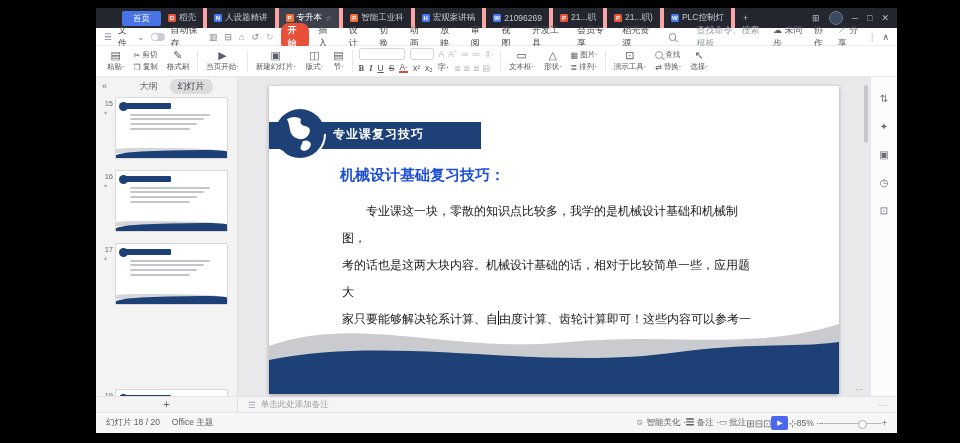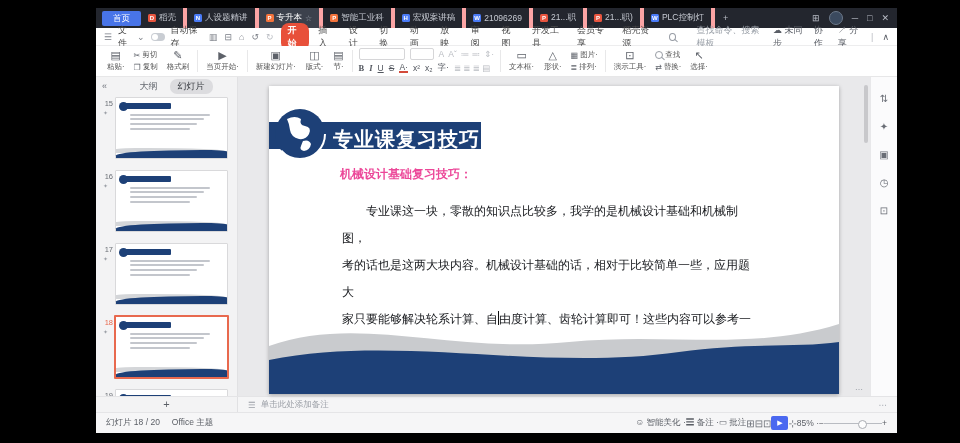--- a/index.html
+++ b/index.html
@@ -71,24 +71,24 @@
   .t-globe{position:absolute;left:3%;top:6%;width:9px;height:9px;border-radius:50%;background:#1d4077;}
   .t-line{position:absolute;left:13%;height:2px;background:#c3c6cc;border-radius:1px;}
   .t-wave{position:absolute;bottom:0;left:0;right:0;height:8px;background:#1d4077;
     border-radius:100% 30% 0 0/90% 25% 0 0;}
   .t-wave2{position:absolute;bottom:5px;left:0;right:0;height:5px;background:#d4d6d9;
     border-radius:40% 100% 0 0/30% 100% 0 0;}
   .canvas{flex:1;background:#e9e9eb;position:relative;min-width:0;}
   .slide{position:absolute;left:31px;top:9px;width:570px;height:308px;background:#fff;
     box-shadow:0 1px 4px rgba(0,0,0,.3);overflow:hidden;}
   .banner{position:absolute;left:0;top:36px;width:212px;height:27px;background:#1d4077;}
-  .banner-t{position:absolute;left:64px;top:40px;color:#fff;font-weight:bold;font-size:20px;
+  .banner-t{position:absolute;left:64px;top:40px;color:#fff;font-weight:bold;font-size:12px;
     letter-spacing:1px;}
   .globe{position:absolute;left:4px;top:21px;}
-  .subtitle{position:absolute;left:71px;top:80px;font-size:12px;font-weight:bold;color:#ec4899;}
+  .subtitle{position:absolute;left:71px;top:80px;font-size:15px;font-weight:bold;color:#1d4ed8;}
   .bodytext{position:absolute;left:73px;top:112px;width:412px;font-family:"Liberation Serif",serif;
     font-size:12px;line-height:27px;color:#16181c;}
   .bodytext .indent{text-indent:2em;}
   .caret{display:inline-block;width:1px;height:14px;background:#111;vertical-align:-2px;}
   .waves{position:absolute;bottom:0;left:0;}
   .vscroll{position:absolute;right:2px;top:8px;width:4px;height:58px;background:#c8c8cb;border-radius:2px;}
   .hmore{position:absolute;right:6px;bottom:2px;color:#9a9ea6;font-size:8px;letter-spacing:1px;}
   .rightstrip{width:26px;flex:0 0 26px;background:#fbfbfc;border-left:1px solid #e8e8ea;
     display:flex;flex-direction:column;align-items:center;padding-top:16px;gap:17px;
     color:#6a6e76;font-size:10px;}
@@ -107,21 +107,21 @@
   .zslider{width:58px;height:1px;background:#b9bcc2;position:relative;display:inline-block;}
   .zslider .knob{position:absolute;left:58%;top:-3px;width:7px;height:7px;border-radius:50%;
     background:#fdfdfd;border:1px solid #a9acb2;}
 </style>
 </head>
 <body>
 
 <div class="window">
 
   <div class="tabbar">
-    <div id="doc-tabs" style="display:flex;align-items:center;height:20px;">
+    <div id="doc-tabs" style="display:flex;align-items:center;height:20px;padding-left:20px;">
         <div class="hometab">首页</div>
         <div class="doctab">
           <span class="ficon" style="background: rgb(232, 85, 63);">D</span>
           <span>稻壳</span>
         </div>
         <div class="doctab">
           <span class="ficon" style="background: rgb(74, 123, 247);">N</span>
           <span>人设题精讲</span>
         </div>
         <div class="doctab active">
@@ -345,32 +345,20 @@
             <span class="tstar">✦</span>
             <div class="t-globe"></div>
             <div class="t-banner"></div>
             <div class="t-line" style="top: 26%; width: 72%;"></div>
             <div class="t-line" style="top: 34%; width: 66%;"></div>
             <div class="t-line" style="top: 42%; width: 60%;"></div>
             <div class="t-line" style="top: 50%; width: 54%;"></div>
             <div class="t-wave2"></div>
             <div class="t-wave"></div>
           </div>
-          <div class="thumb sel" style="top: 221px;">
-            <span class="tnum">18</span>
-            <span class="tstar">✦</span>
-            <div class="t-globe"></div>
-            <div class="t-banner"></div>
-            <div class="t-line" style="top: 26%; width: 72%;"></div>
-            <div class="t-line" style="top: 34%; width: 66%;"></div>
-            <div class="t-line" style="top: 42%; width: 60%;"></div>
-            <div class="t-line" style="top: 50%; width: 54%;"></div>
-            <div class="t-wave2"></div>
-            <div class="t-wave"></div>
-          </div>
           <div class="thumb" style="top: 294px;">
             <span class="tnum">19</span>
             <div class="t-globe"></div>
             <div class="t-banner"></div>
           </div>
         </div>
     </div>
 
     <div class="canvas">
       <div class="slide">

